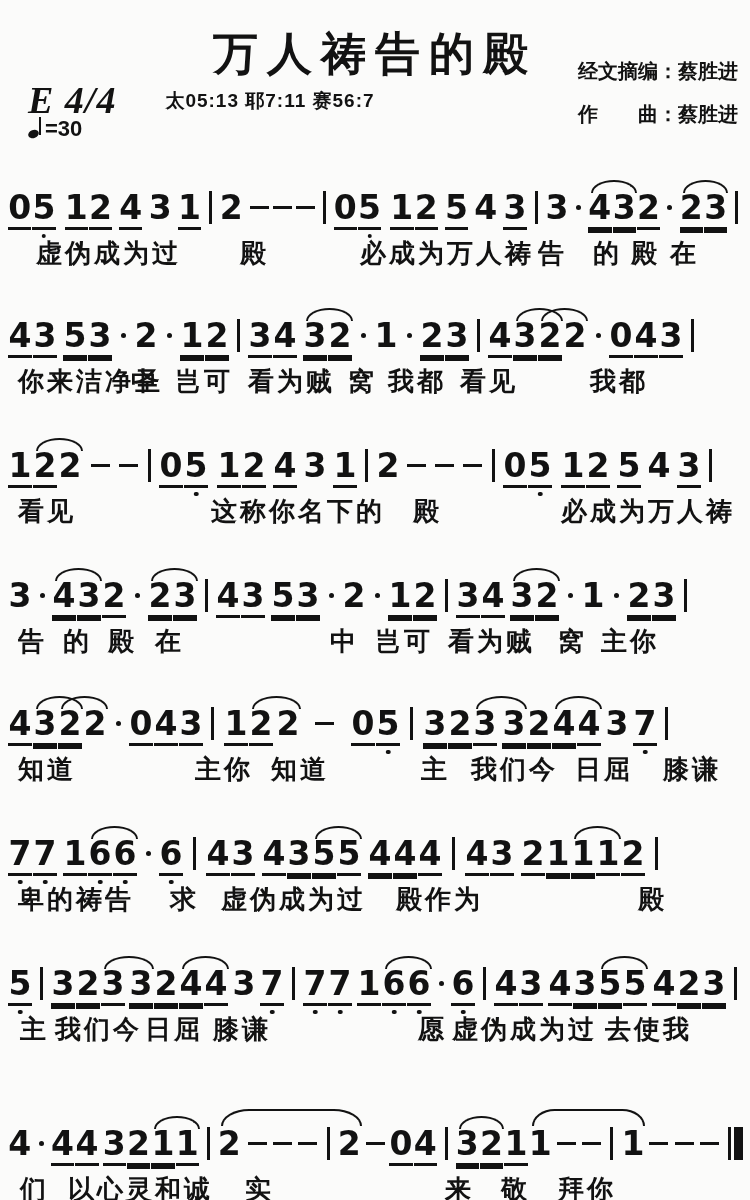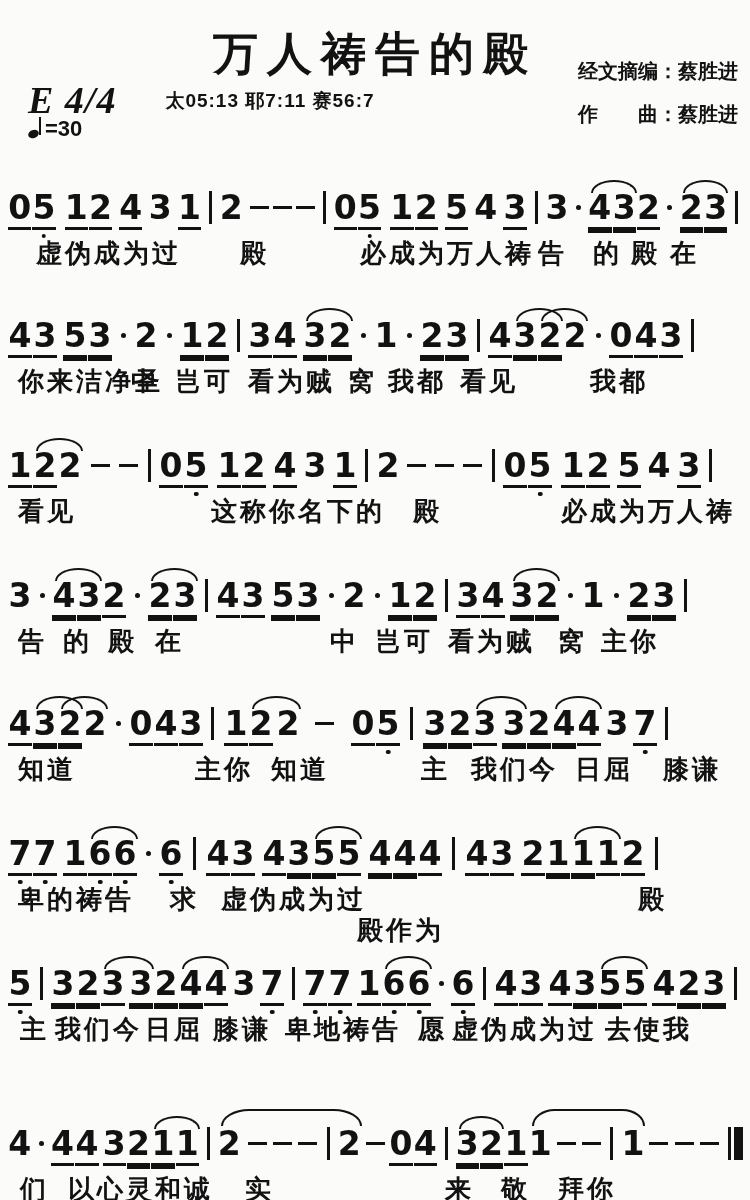--- a/index.html
+++ b/index.html
@@ -318,21 +318,21 @@
           <div class="cell digit u1" style="margin-right: 5px;">2</div>
           <div class="cell bar"></div>
           <div class="slur" style="left: 83px; width: 43px; top: -8px;"></div>
           <div class="slur" style="left: 307px; width: 43px; top: -8px;"></div>
           <div class="slur" style="left: 566px; width: 43px; top: -8px;"></div>
         </div>
         <div class="lyrics">
           <span style="left: 10px;">卑的祷告</span>
           <span style="left: 162px;">求</span>
           <span style="left: 213px;">虚伪成为过</span>
-          <span style="left: 349px; margin-top: 31px;">殿作为</span>
+          <span style="left: 388px;">殿作为</span>
           <span style="left: 630px;">殿</span>
         </div>
       </div>
       <div class="mline" style="top: 948px;">
         <div class="notes">
           <div class="cell digit u1 db" style="margin-right: 3px;">5</div>
           <div class="cell bar" style="margin-right: 3px;"></div>
           <div class="cell digit u2">3</div>
           <div class="cell digit u2">2</div>
           <div class="cell digit u1" style="margin-right: 4px;">3</div>
@@ -364,21 +364,20 @@
           <div class="slur" style="left: 96px; width: 46px; top: -8px;"></div>
           <div class="slur" style="left: 174px; width: 43px; top: -8px;"></div>
           <div class="slur" style="left: 377px; width: 43px; top: -8px;"></div>
           <div class="slur" style="left: 593px; width: 43px; top: -8px;"></div>
         </div>
         <div class="lyrics">
           <span style="left: 12px;">主</span>
           <span style="left: 47px;">我们今</span>
           <span style="left: 137px;">日屈</span>
           <span style="left: 205px;">膝谦</span>
-          <span style="left: 277px;">卑地祷告</span>
           <span style="left: 410px;">愿</span>
           <span style="left: 444px;">虚伪成为过</span>
           <span style="left: 597px;">去使我</span>
         </div>
       </div>
       <div class="mline" style="top: 1108px;">
         <div class="notes">
           <div class="cell digit" style="margin-right: 3px;">4</div>
           <div class="cell mdot" style="margin-right: 3px;"></div>
           <div class="cell digit u1">4</div>

